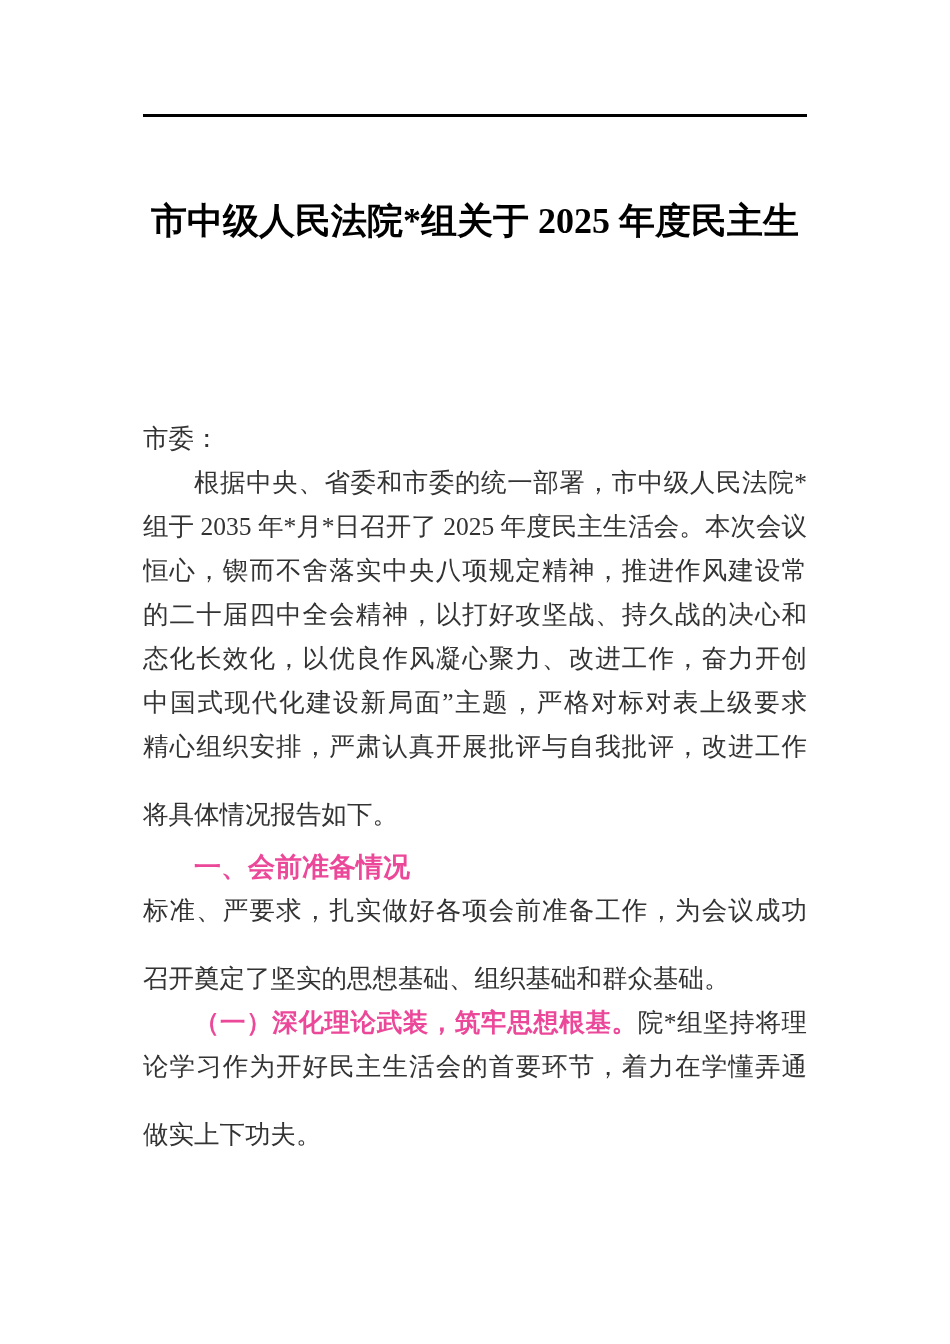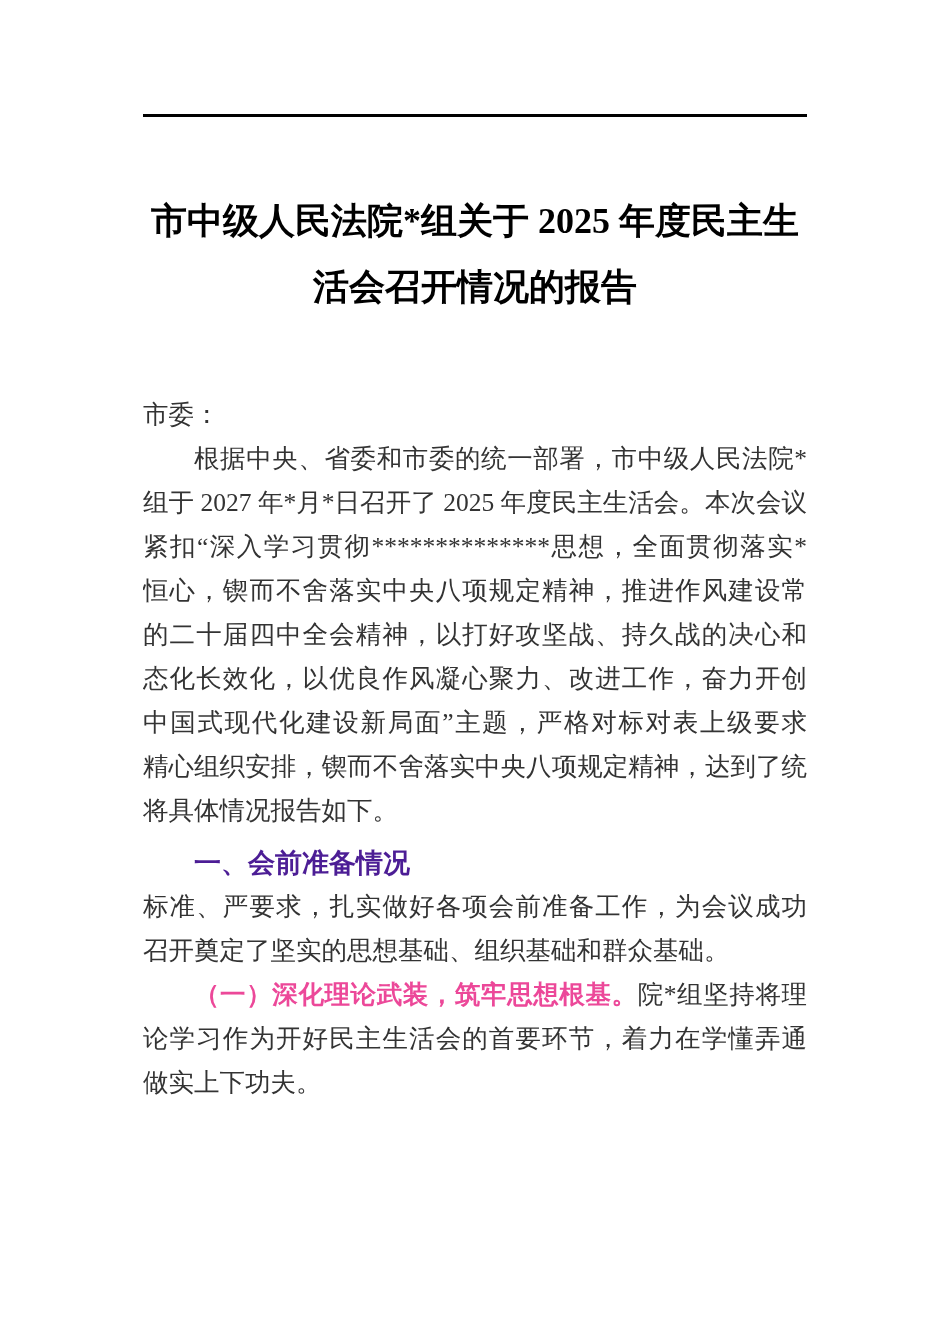--- a/index.html
+++ b/index.html
@@ -21,54 +21,52 @@
   }
   .content {
     position:absolute; left:143px; top:393px; width:664px;
     font-size:25.5px; line-height:44px; color:#333333;
   }
   .ln {
     height:44px; line-height:44px;
     text-align:justify; text-align-last:justify;
     white-space:nowrap; overflow:hidden;
   }
-  .ln.last, .ln.plain { text-align-last:left; }
+  .ln.last, .ln.plain { text-align-last:left;margin-top:24px; }
   .ln.indent { text-indent:51px; }
   .section-heading {
     height:44px; line-height:44px; margin-top:8px;
     font-family:"Liberation Sans","DejaVu Sans",sans-serif;
-    font-weight:bold; font-size:27px; color:#4c1d95;
+    font-weight:bold; font-size:27px; color:#ec4899;
     text-indent:51px; white-space:nowrap;
   }
   .lead-bold { font-weight:bold; color:#ec4899; }
 </style>
 </head>
 <body>
 
 <div class="page">
 
   <div class="header-rule"></div>
 
   <div class="doc-title">
     <div>市中级人民法院*组关于 2025 年度民主生</div>
-    <div>活会召开情况的报告</div>
   </div>
 
   <div class="content">
 
     <div class="ln plain">市委：</div>
 
     <div class="ln indent">根据中央、省委和市委的统一部署，市中级人民法院*</div>
-    <div class="ln">组于 2027 年*月*日召开了 2025 年度民主生活会。本次会议</div>
-    <div class="ln">紧扣“深入学习贯彻**************思想，全面贯彻落实*</div>
+    <div class="ln">组于 2035 年*月*日召开了 2025 年度民主生活会。本次会议</div>
     <div class="ln">恒心，锲而不舍落实中央八项规定精神，推进作风建设常</div>
     <div class="ln">的二十届四中全会精神，以打好攻坚战、持久战的决心和</div>
     <div class="ln">态化长效化，以优良作风凝心聚力、改进工作，奋力开创</div>
     <div class="ln">中国式现代化建设新局面”主题，严格对标对表上级要求</div>
-    <div class="ln">精心组织安排，锲而不舍落实中央八项规定精神，达到了统</div>
+    <div class="ln">精心组织安排，严肃认真开展批评与自我批评，改进工作</div>
     <div class="ln last">将具体情况报告如下。</div>
 
     <div class="section-heading">一、会前准备情况</div>
 
     <div class="ln">标准、严要求，扎实做好各项会前准备工作，为会议成功</div>
     <div class="ln last">召开奠定了坚实的思想基础、组织基础和群众基础。</div>
 
     <div class="ln indent"><span class="lead-bold">（一）深化理论武装，筑牢思想根基。</span><span>院*组坚持将理</span></div>
     <div class="ln">论学习作为开好民主生活会的首要环节，着力在学懂弄通</div>
     <div class="ln last">做实上下功夫。</div>

